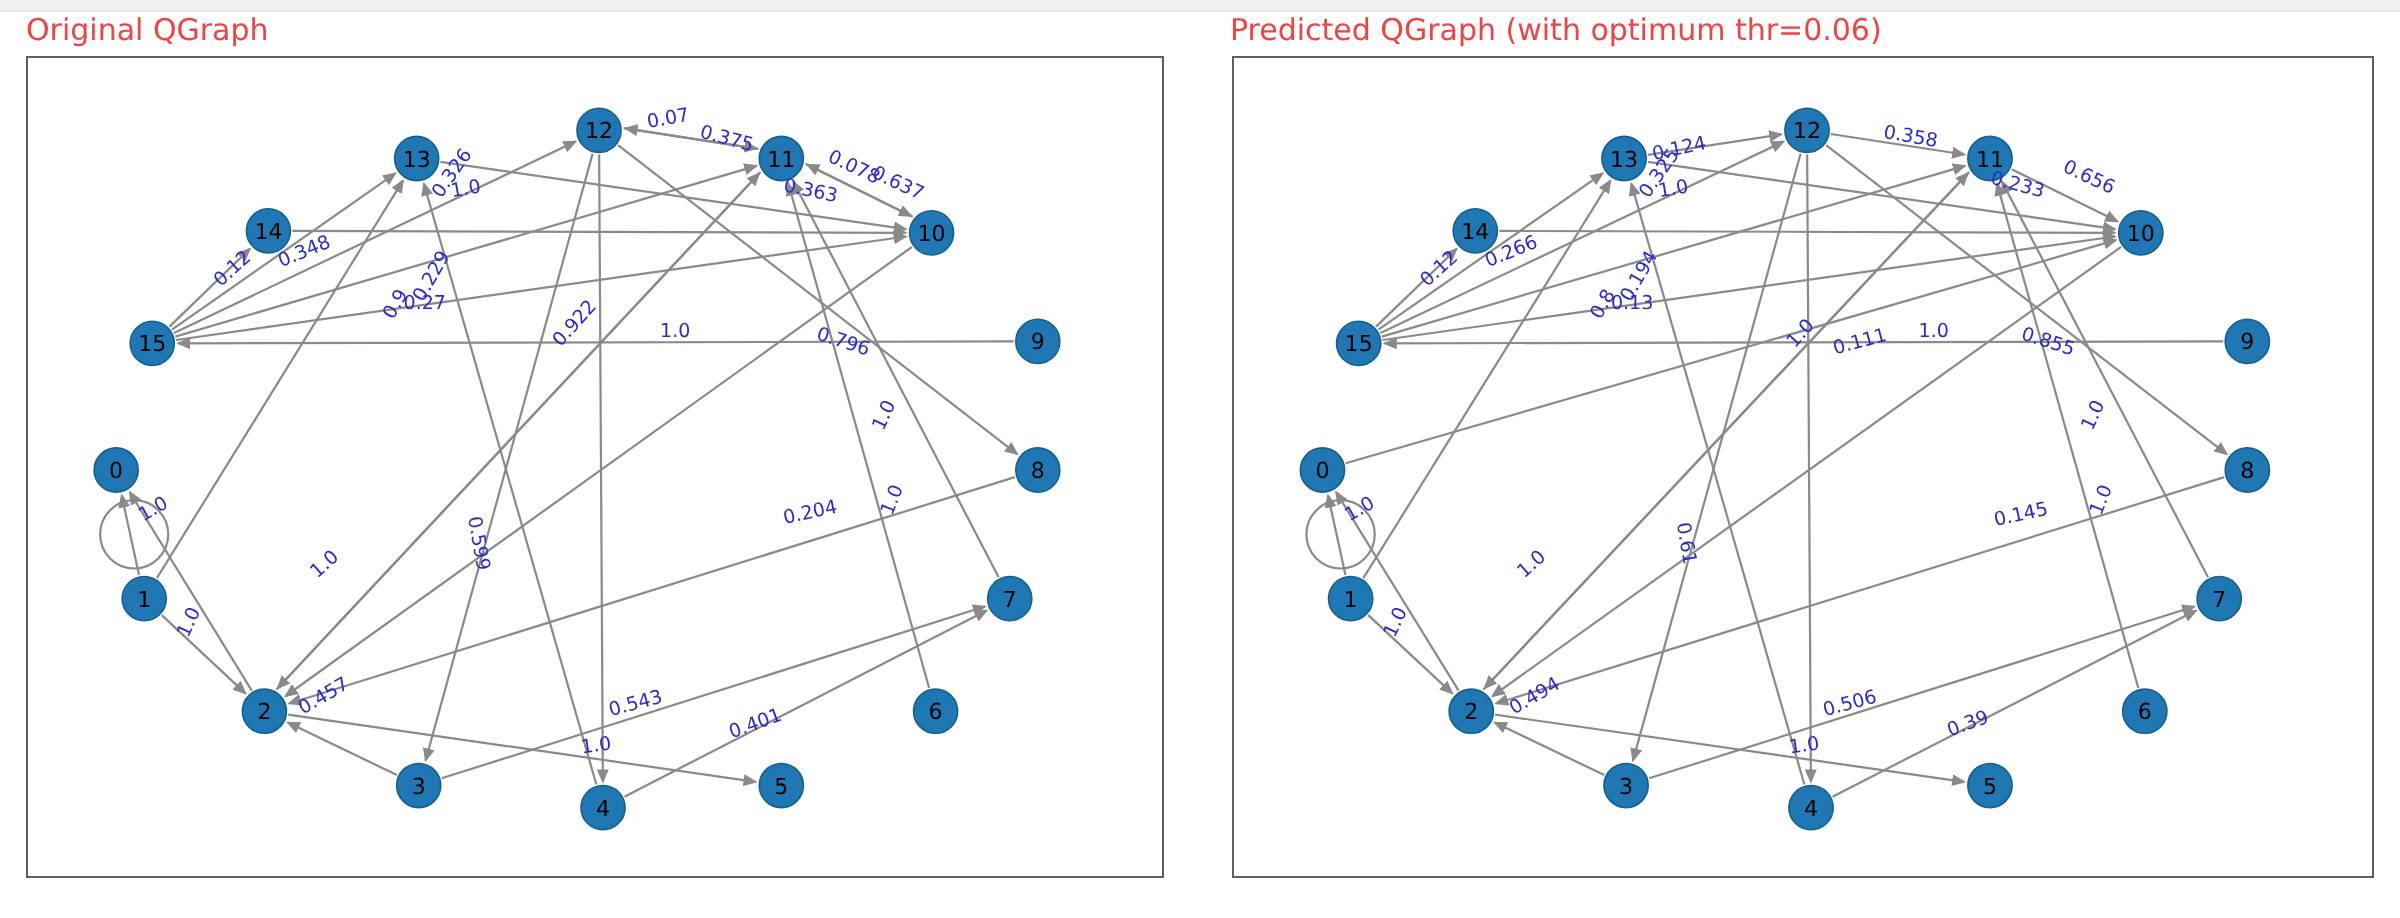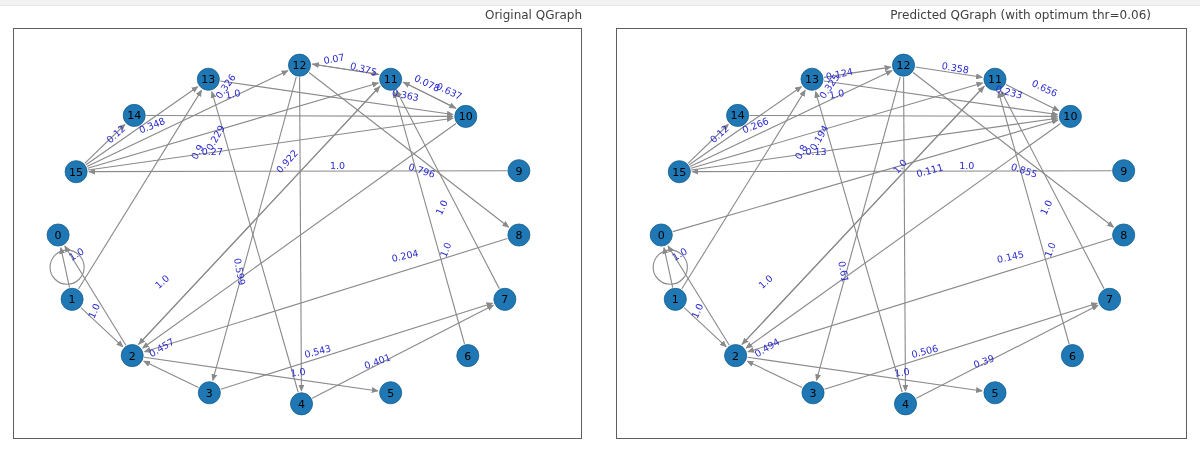--- a/index.html
+++ b/index.html
@@ -1,21 +1,21 @@
 <!DOCTYPE html>
 <html><head>
 <meta charset="utf-8">
 <style>
   html,body{margin:0;padding:0;background:#ffffff;width:1200px;height:459px;overflow:hidden;
     font-family:"DejaVu Sans","Liberation Sans",sans-serif;}
   #stage{position:relative;width:1200px;height:459px;background:#ffffff;}
   #top-strip{position:absolute;left:0;top:0;width:1200px;height:5px;background:#f1f1f2;border-bottom:1px solid #e6e6e8;}
-  .panel-title{position:absolute;top:7px;height:16px;font-size:12px;color:#404040;text-align:right;line-height:16px;}
+  .panel-title{position:absolute;top:7px;height:16px;font-size:15px;color:#ef4444;text-align:left;line-height:16px;}
   #title-left{left:13px;width:569px;}
-  #title-right{left:580px;width:571px;}
+  #title-right{left:615px;width:571px;}
   .panel{position:absolute;top:28px;height:411px;border:1.5px solid #5f5f5f;box-sizing:border-box;background:#ffffff;}
   #panel-left{left:13px;width:569px;}
   #panel-right{left:616px;width:571px;}
   .panel svg{position:absolute;left:0;top:0;width:100%;height:100%;}
   .graph-node-label{font-size:11px;}
   .graph-edge-label{font-size:9.5px;}
 </style>
 </head>
 <body>
 

